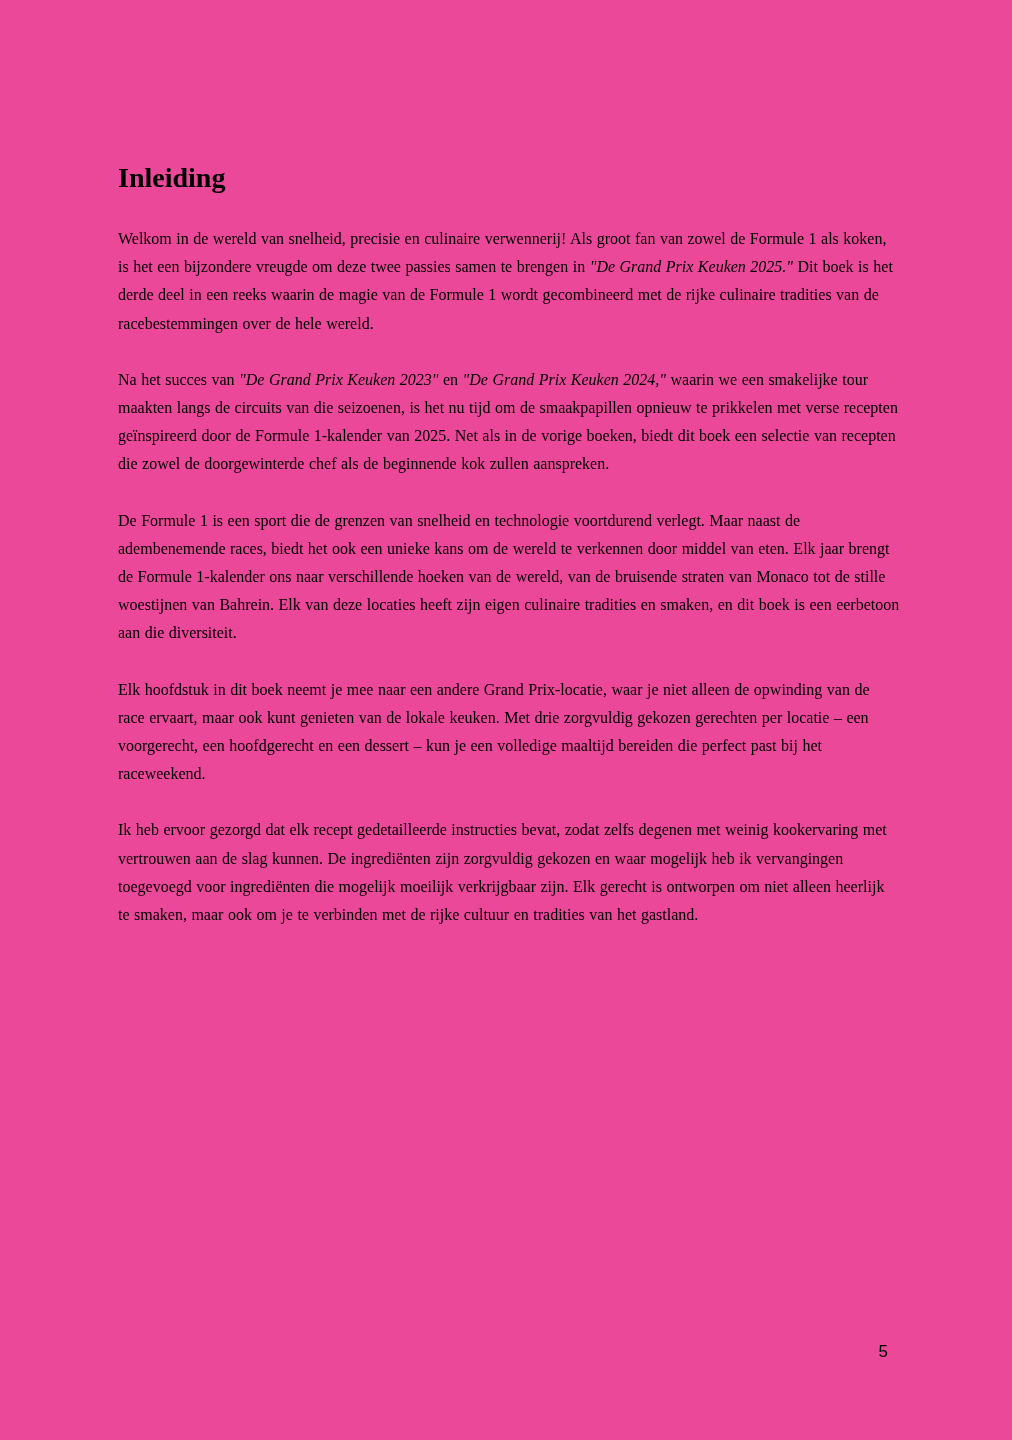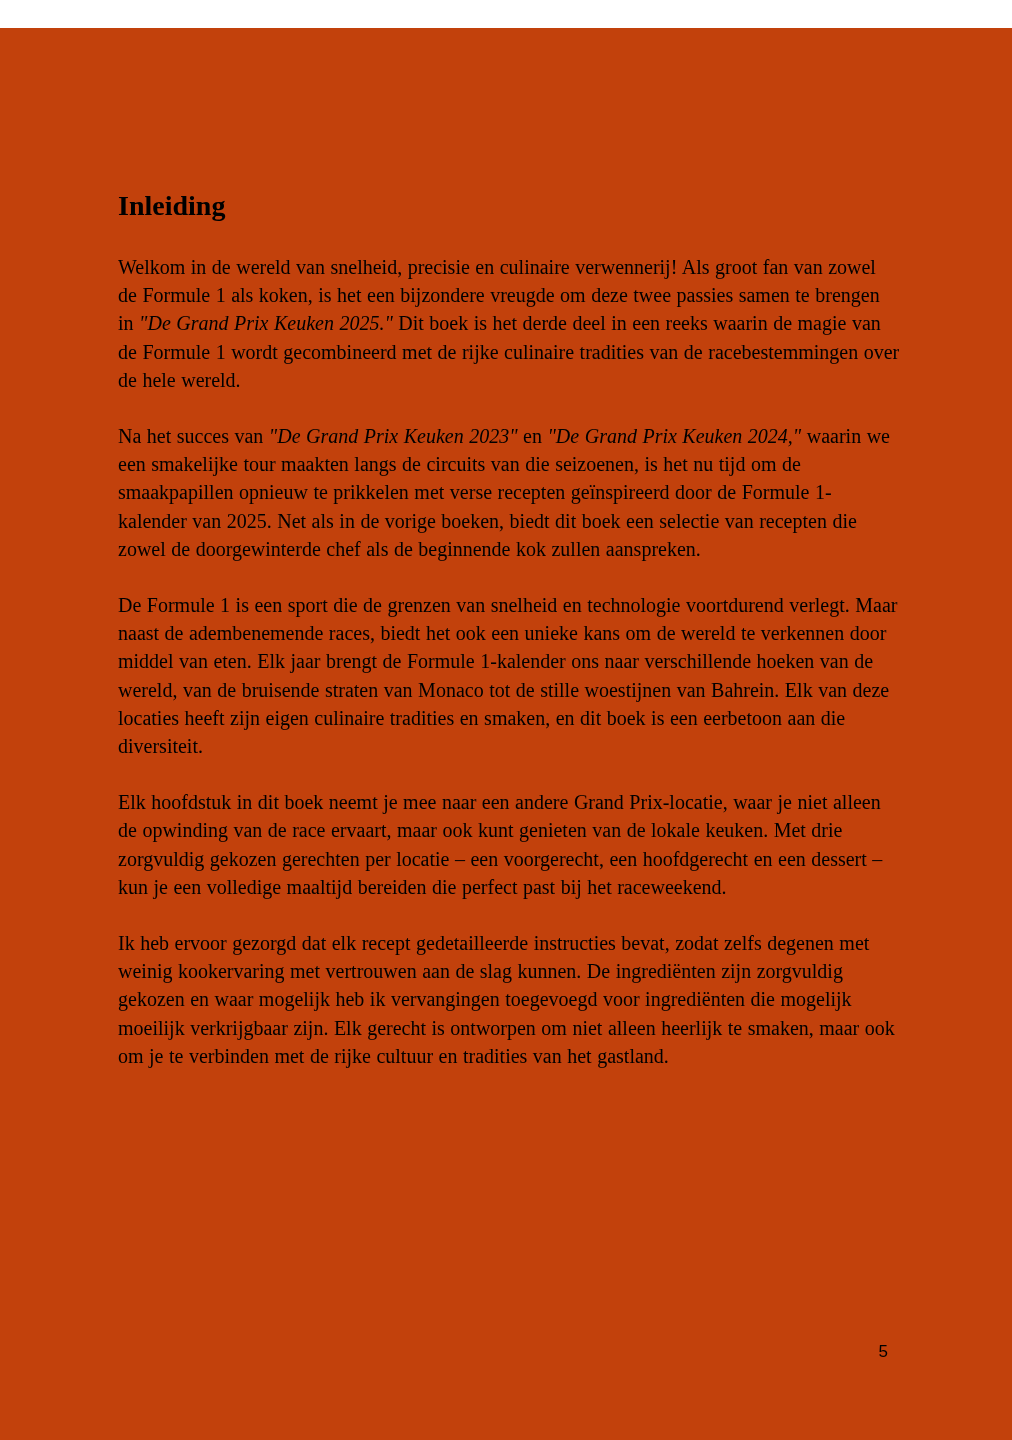--- a/index.html
+++ b/index.html
@@ -11,39 +11,38 @@
     height: 1440px;
     background: #ffffff;
     color: #000000;
     font-family: "Liberation Serif", serif;
     position: relative;
     overflow: hidden;
   }
   .page {
     position: absolute;
     inset: 0;
-    background: #c2410c;
-    margin-top: 28px;
+    background: #ec4899;
   }
   .content {
     position: absolute;
     left: 118px;
     top: 163px;
     width: 782px;
   }
   .heading {
     font-family: "Liberation Serif", serif;
     font-size: 28px;
     font-weight: bold;
     line-height: 30px;
     margin: 0 0 32px 0;
     letter-spacing: 0px;
   }
   .body-paragraphs p {
-    font-size: 20px;
+    font-size: 16px;
     line-height: 28.2px;
     margin: 0 0 28px 0;
     text-align: left;
     word-spacing: 0.5px;
   }
   .italic {
     font-style: italic;
   }
   .page-number {
     position: absolute;

